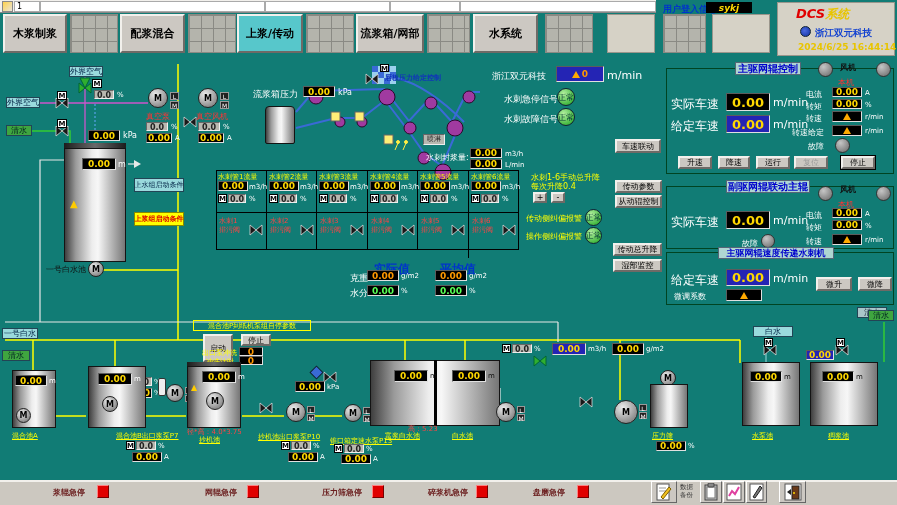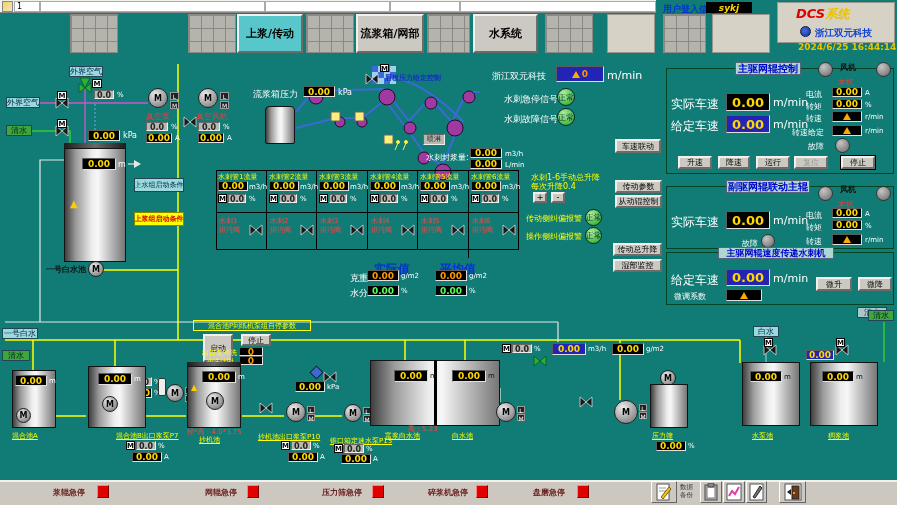--- a/index.html
+++ b/index.html
@@ -168,28 +168,30 @@
   <div class="abs topbar" style="left:0;top:0;width:656px;height:13px"></div>
   <div class="abs" style="left:2px;top:1px;width:11px;height:11px;background:linear-gradient(135deg,#ffd24a,#e8e4da);border:1px solid #888"></div>
   <div class="abs wseg" style="left:14px;top:1px;width:26px;height:11px;font-size:8px;color:#000;padding-left:2px">1</div>
   <div class="abs wseg" style="left:40px;top:1px;width:225px;height:11px"></div>
   <div class="abs wseg" style="left:265px;top:1px;width:125px;height:11px"></div>
   <div class="abs wseg" style="left:390px;top:1px;width:70px;height:11px"></div>
   <div class="abs wseg" style="left:460px;top:1px;width:196px;height:11px"></div>
   <span class="abs b8" style="left:663px;top:3px;font-size:9px">用户登入信息</span>
   <div class="abs" style="left:706px;top:2px;width:46px;height:11px;background:#000;color:#ffd800;font-weight:bold;font-style:italic;font-size:9px;display:flex;align-items:center;justify-content:center">sykj</div>
 
-  <div class="abs beige" style="left:777px;top:2px;width:118px;height:41px">
+  <div class="abs beige" style="left:777px;top:2px;width:118px;height:54px">
     <span class="abs" style="left:18px;top:3px;font-size:13px;font-weight:bold;font-style:italic;color:#e00000"><span>DCS</span><span style="color:#e8c400;font-size:12px">系统</span></span>
     <span class="abs" style="left:22px;top:23px;width:11px;height:11px;border-radius:50%;background:radial-gradient(circle at 40% 40%,#4a6ae0,#1030a0);border:1px solid #123;"></span>
     <span class="abs" style="left:37px;top:24px;font-size:9.5px;font-weight:bold;color:#1040d0">浙江双元科技</span>
     <span class="abs" style="left:20px;top:39px;font-size:9px;font-weight:bold;color:#e8c400">2024/6/25 16:44:14</span>
   </div>
 
+  <div class="abs btn tab" style="left:3px;top:14px;width:64px;height:39px">木浆制浆</div>
   <div class="abs cellgrid" style="left:70px;top:14px;width:48px;height:39px"></div>
+  <div class="abs btn tab" style="left:120px;top:14px;width:65px;height:39px">配浆混合</div>
   <div class="abs cellgrid" style="left:188px;top:14px;width:48px;height:39px"></div>
   <div class="abs btn tab active" style="left:237px;top:14px;width:66px;height:39px">上浆/传动</div>
   <div class="abs cellgrid" style="left:306px;top:14px;width:48px;height:39px"></div>
   <div class="abs btn tab" style="left:356px;top:14px;width:68px;height:39px">流浆箱/网部</div>
   <div class="abs cellgrid" style="left:427px;top:14px;width:43px;height:39px"></div>
   <div class="abs btn tab" style="left:473px;top:14px;width:65px;height:39px">水系统</div>
   <div class="abs cellgrid" style="left:545px;top:14px;width:48px;height:39px"></div>
   <div class="abs beige" style="left:607px;top:14px;width:48px;height:39px"></div>
   <div class="abs cellgrid" style="left:663px;top:14px;width:43px;height:39px"></div>
   <div class="abs beige" style="left:712px;top:14px;width:58px;height:39px"></div>
@@ -224,21 +226,21 @@
   <span class="abs w7" style="left:227px;top:134px">A</span>
 
   <div class="abs cap" style="left:64px;top:143px;width:62px;height:5px"></div>
   <div class="abs tank" style="left:64px;top:148px;width:62px;height:114px"></div>
   <div class="abs vb" style="left:82px;top:158px;width:34px;height:12px">0.00</div>
   <span class="abs w8" style="left:118px;top:160px">m</span>
   <span class="abs warntri" style="left:70px;top:198px">▲</span>
   <div class="abs tag cyan" style="left:134px;top:178px;width:50px;height:14px;font-size:7px">上水组启动条件</div>
   <div class="abs" style="left:134px;top:212px;width:50px;height:14px;background:#ffff00;color:#d00;border:1px solid #880;font-size:7px;font-weight:bold;display:flex;align-items:center;justify-content:center">上浆组启动条件</div>
   <div class="abs motor" style="left:88px;top:261px;width:16px;height:16px">M</div>
-  <span class="abs k8" style="left:46px;top:264px;font-weight:bold">一号白水池</span>
+  <span class="abs k8" style="left:46px;top:264px;font-weight:normal">一号白水池</span>
 
   <span class="abs w9" style="left:253px;top:88px">流浆箱压力</span>
   <div class="abs vb" style="left:303px;top:86px;width:32px;height:11px">0.00</div>
   <span class="abs w8" style="left:338px;top:88px">kPa</span>
   <div class="abs tank" style="left:265px;top:106px;width:30px;height:38px;border-radius:4px 4px 2px 2px"></div>
   <div class="abs mbox" style="left:380px;top:64px;width:9px;height:8px">M</div>
   <span class="abs" style="left:385px;top:73px;font-size:7px;color:#1133bb;font-weight:bold">唇板压力给定控制</span>
   <div class="abs gbox" style="left:423px;top:134px;width:22px;height:11px;font-size:7px;font-weight:normal">喷淋</div>
 
   <span class="abs w9" style="left:492px;top:70px">浙江双元科技</span>
@@ -514,21 +516,21 @@
 
   <div class="abs motor" style="left:614px;top:400px;width:24px;height:24px">M</div>
   <div class="abs lm" style="left:639px;top:404px;width:8px;height:7px">L</div>
   <div class="abs lm" style="left:639px;top:412px;width:8px;height:7px">M</div>
   <div class="abs motor" style="left:660px;top:370px;width:16px;height:16px">M</div>
   <div class="abs tank" style="left:650px;top:384px;width:38px;height:44px"></div>
   <span class="abs y7 u" style="left:652px;top:431px">压力筛</span>
   <div class="abs vb" style="left:656px;top:441px;width:30px;height:10px">0.00</div>
   <span class="abs w7" style="left:688px;top:442px">%</span>
 
-  <div class="abs tag cyan" style="left:753px;top:326px;width:26px;height:11px">白水</div>
+  <div class="abs tag cyan" style="left:753px;top:326px;width:40px;height:11px">白水</div>
   <div class="abs mbox" style="left:764px;top:338px;width:9px;height:9px">M</div>
   <div class="abs vb blue" style="left:806px;top:350px;width:28px;height:10px">0.00</div>
   <div class="abs mbox" style="left:836px;top:338px;width:9px;height:9px">M</div>
   <div class="abs tag green" style="left:868px;top:310px;width:26px;height:11px">清水</div>
   <div class="abs tank" style="left:742px;top:362px;width:58px;height:64px"></div>
   <div class="abs vb" style="left:750px;top:371px;width:32px;height:11px">0.00</div>
   <span class="abs w7" style="left:784px;top:373px;color:#111">m</span>
   <span class="abs y7 u" style="left:752px;top:431px">水泵池</span>
   <div class="abs tank" style="left:810px;top:362px;width:68px;height:64px"></div>
   <div class="abs vb" style="left:822px;top:371px;width:32px;height:11px">0.00</div>

